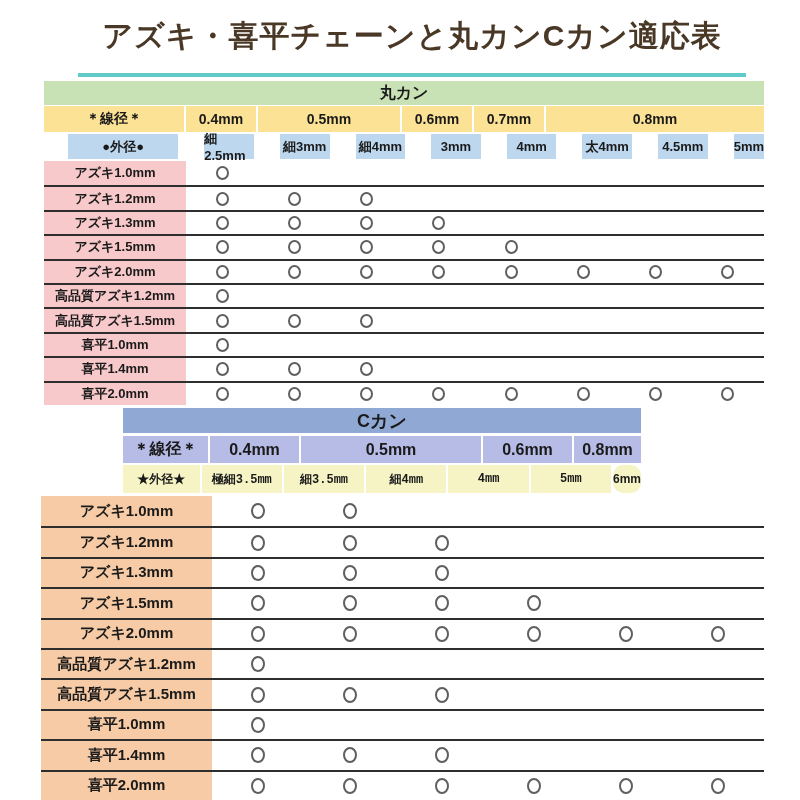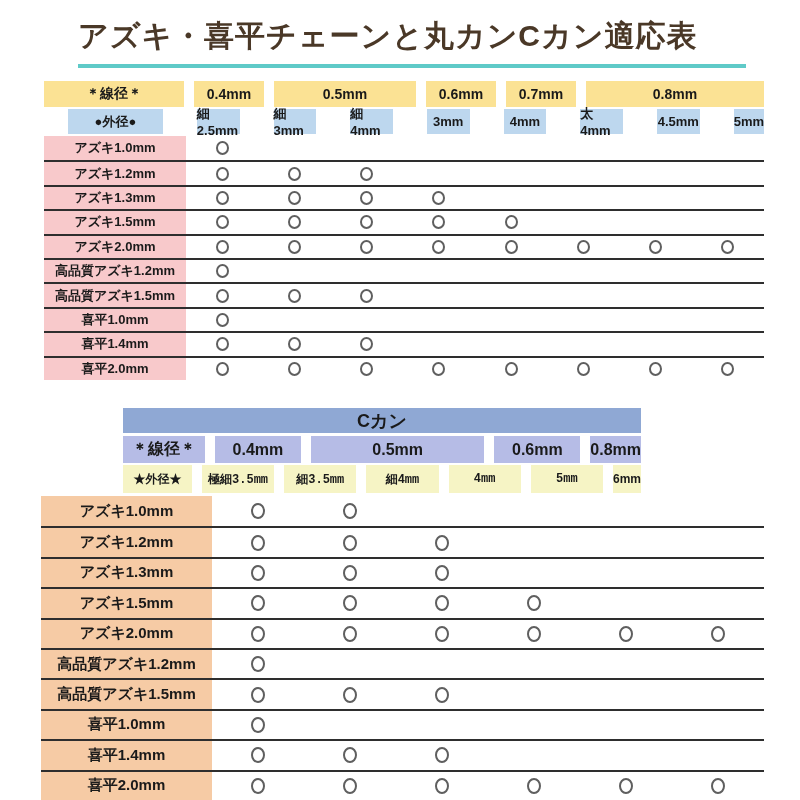--- a/index.html
+++ b/index.html
@@ -16,31 +16,31 @@
     --line:#2e2e2e;
     --stroke:#5f5f5f;
     --cell-text:#1a1a1a;
   }
   *{margin:0;padding:0;box-sizing:border-box;}
   body{background:#fff;font-family:"Liberation Sans",sans-serif;}
   .canvas{position:relative;width:800px;height:800px;background:#ffffff;overflow:hidden;}
 
   .title{
     position:absolute;left:78px;top:16px;width:668px;
-    font-size:30px;font-weight:bold;color:var(--title-text);
-    letter-spacing:1px;padding-bottom:7px;border-bottom:4px solid var(--title-underline);
+    text-align:center;font-size:30px;font-weight:bold;color:var(--title-text);
+    letter-spacing:1px;padding-bottom:16px;border-bottom:4px solid var(--title-underline);
     white-space:nowrap;
   }
 
   
   .mk{position:absolute;left:44px;top:81px;width:720px;}
   .bar{height:24px;display:flex;align-items:center;justify-content:center;
        font-weight:bold;font-size:16px;color:var(--cell-text);}
   .mk .bar{background:var(--mk-header);margin-bottom:1px;}
-  .hrow{display:flex;column-gap:10px;justify-content:center;}
+  .hrow{display:flex;column-gap:2px;justify-content:center;}
   .hcell{display:flex;align-items:center;justify-content:center;
          font-weight:bold;color:var(--cell-text);}
   .mk .hrow{font-size:14px;}
   .mk .wire-row{height:26px;margin-bottom:2px;}
   .mk .wire-row .hcell{background:var(--mk-wire);font-size:14px;}
   .mk .outer-row{height:25px;margin-bottom:2px;}
   .mk .outer-row .hcell{background:var(--mk-outer);font-size:13px;margin-left:24px;}
   .mk .hlabel{width:140px;}
   .mk .w1{width:70px;} .mk .w2{width:142px;} .mk .wlast{flex:1;}
   .mk .oc{width:63px;} .mk .oclast{flex:1;}
@@ -55,39 +55,40 @@
 
   
   .ck-head{position:absolute;left:123px;top:408px;width:518px;}
   .ck-head .bar{height:25px;background:var(--ck-header);margin-bottom:3px;font-size:18px;}
   .ck-head .wire-row{height:27px;margin-bottom:2px;}
   .ck-head .wire-row .hcell{background:var(--ck-wire);font-size:16px;}
   .ck-head .outer-row{height:28px;}
   .ck-head .outer-row .hcell{background:var(--ck-outer);font-size:12px;}
   .ck-head .hlabel{width:85px;font-size:15px;}
   .ck-head .cw1{width:89px;} .ck-head .cw2{width:180px;} .ck-head .cwlast{flex:1;}
-  .ck-head .co{width:89px;font-family:Liberation Mono, monospace;} .ck-head .colast{flex:1;}
+  .ck-head .co{width:89px;font-family:Liberation Mono, monospace;} .ck-head .colast{flex:1;border-radius:10px;}
 
   .ck-body{position:absolute;left:41px;top:496px;width:723px;}
   .c-row{display:flex;height:30.4px;align-items:center;}
   .c-row + .c-row{border-top:2px solid var(--line);}
   .c-label{width:171px;height:100%;background:var(--ck-label);
            display:flex;align-items:center;justify-content:center;
            font-weight:bold;font-size:15px;color:var(--cell-text);}
   .c-cell{width:92px;height:100%;display:flex;align-items:center;justify-content:center;}
   .c-circle{width:14px;height:16px;border:2px solid var(--stroke);border-radius:50%;}
 </style>
 </head>
 <body>
 
 <div class="canvas">
 
   <div class="title">アズキ・喜平チェーンと丸カンCカン適応表</div>
 
   <div class="mk">
+    <div class="bar">丸カン</div>
 
     <div class="hrow wire-row">
       <div class="hcell hlabel">＊線径＊</div>
       <div class="hcell w1">0.4mm</div>
       <div class="hcell w2">0.5mm</div>
       <div class="hcell w1">0.6mm</div>
       <div class="hcell w1">0.7mm</div>
       <div class="hcell wlast">0.8mm</div>
     </div>
 

